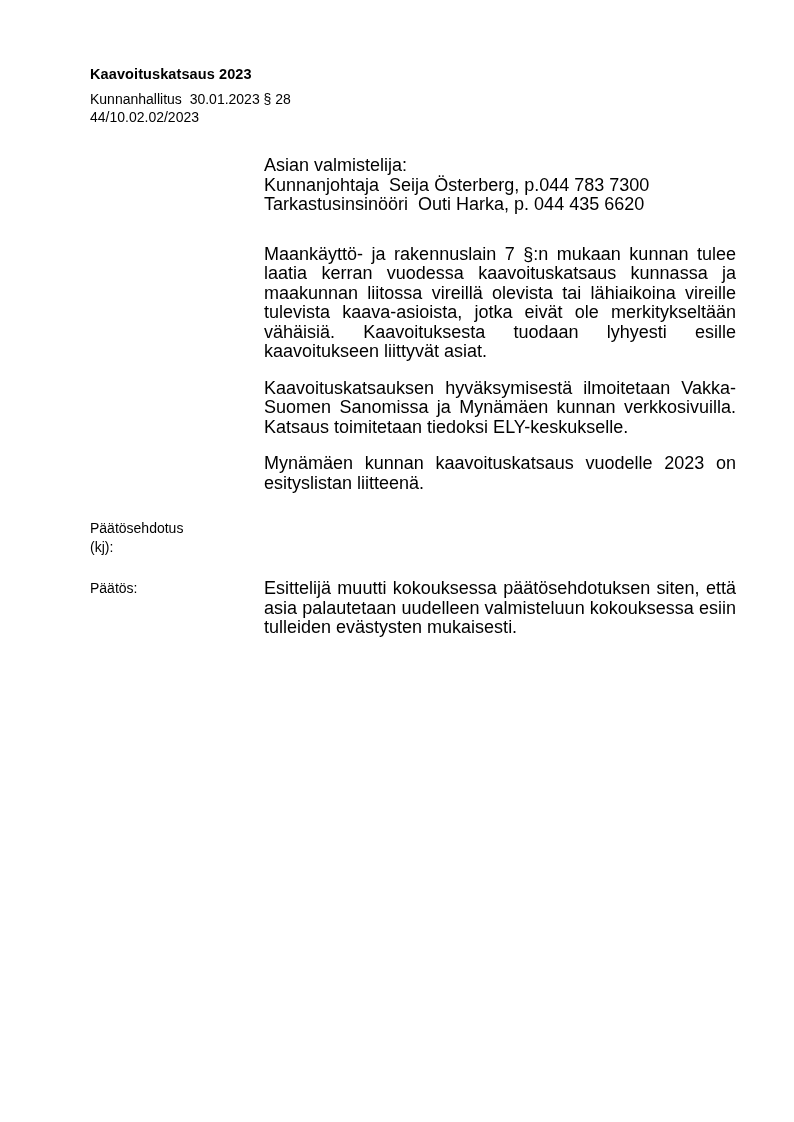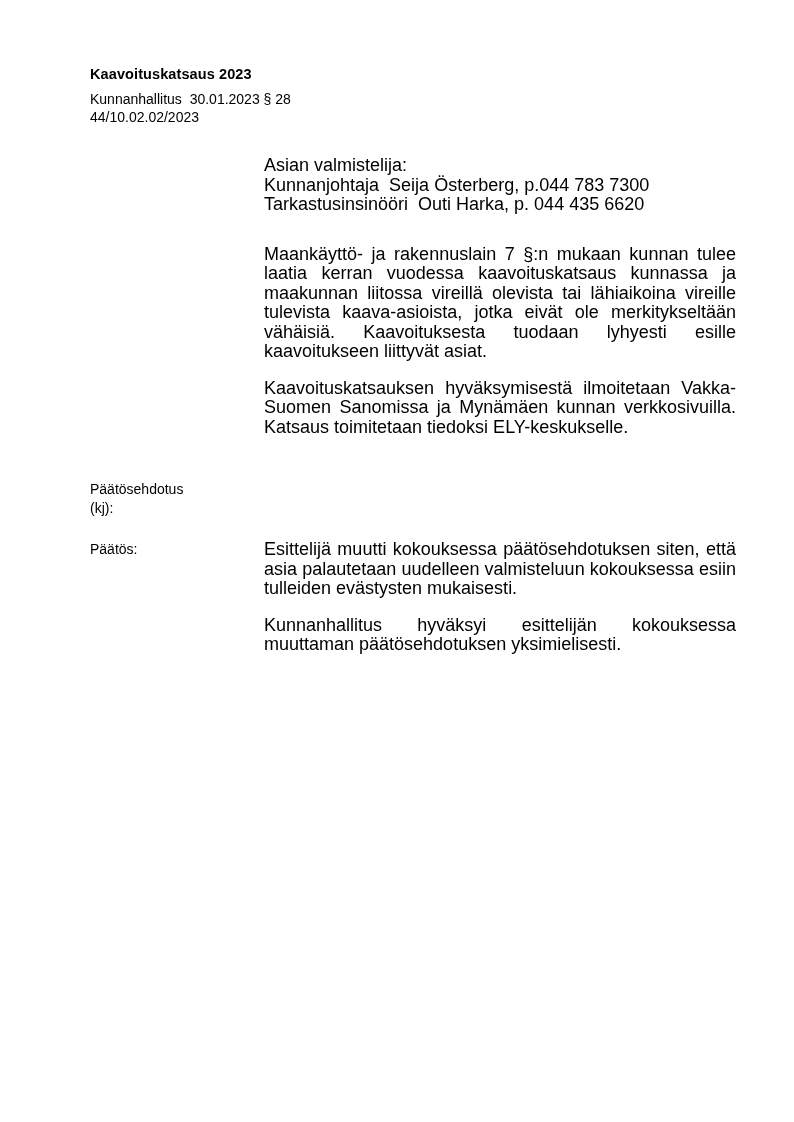--- a/index.html
+++ b/index.html
@@ -100,38 +100,38 @@
       </div>
     </div>
 
     <div class="spacer-30"></div>
 
     <div class="row">
       <div class="label-col"></div>
       <div class="text-col">
         <p class="para">Maankäyttö-  ja rakennuslain  7 §:n mukaan kunnan  tulee laatia kerran vuodessa kaavoituskatsaus kunnassa ja maakunnan liitossa vireillä olevista tai lähiaikoina vireille tulevista kaava-asioista, jotka eivät ole merkitykseltään vähäisiä. Kaavoituksesta tuodaan lyhyesti esille kaavoitukseen liittyvät asiat.</p>
         <p class="para">Kaavoituskatsauksen  hyväksymisestä  ilmoitetaan Vakka-Suomen Sanomissa ja Mynämäen  kunnan  verkkosivuilla.  Katsaus toimitetaan tiedoksi ELY-keskukselle.</p>
+        <p class="para last">Mynämäen  kunnan  kaavoituskatsaus  vuodelle  2023 on esityslistan liitteenä.</p>
       </div>
     </div>
 
     <div class="spacer-26"></div>
 
     <div class="row">
       <div class="label-col">
         <span class="lbl-line">Päätösehdotus</span>
         <span class="lbl-line">(kj):</span>
       </div>
     </div>
 
     <div class="spacer-22"></div>
 
     <div class="row">
       <div class="label-col">
         <span class="lbl-line">Päätös:</span>
       </div>
       <div class="text-col">
         <p class="para">Esittelijä muutti  kokouksessa päätösehdotuksen  siten, että asia palautetaan  uudelleen  valmisteluun  kokouksessa esiin tulleiden evästysten  mukaisesti.</p>
-        <p class="para last">Kunnanhallitus  hyväksyi  esittelijän kokouksessa muuttaman päätösehdotuksen  yksimielisesti.</p>
       </div>
     </div>
 
   </div>
 </div>
 
 </body></html>

